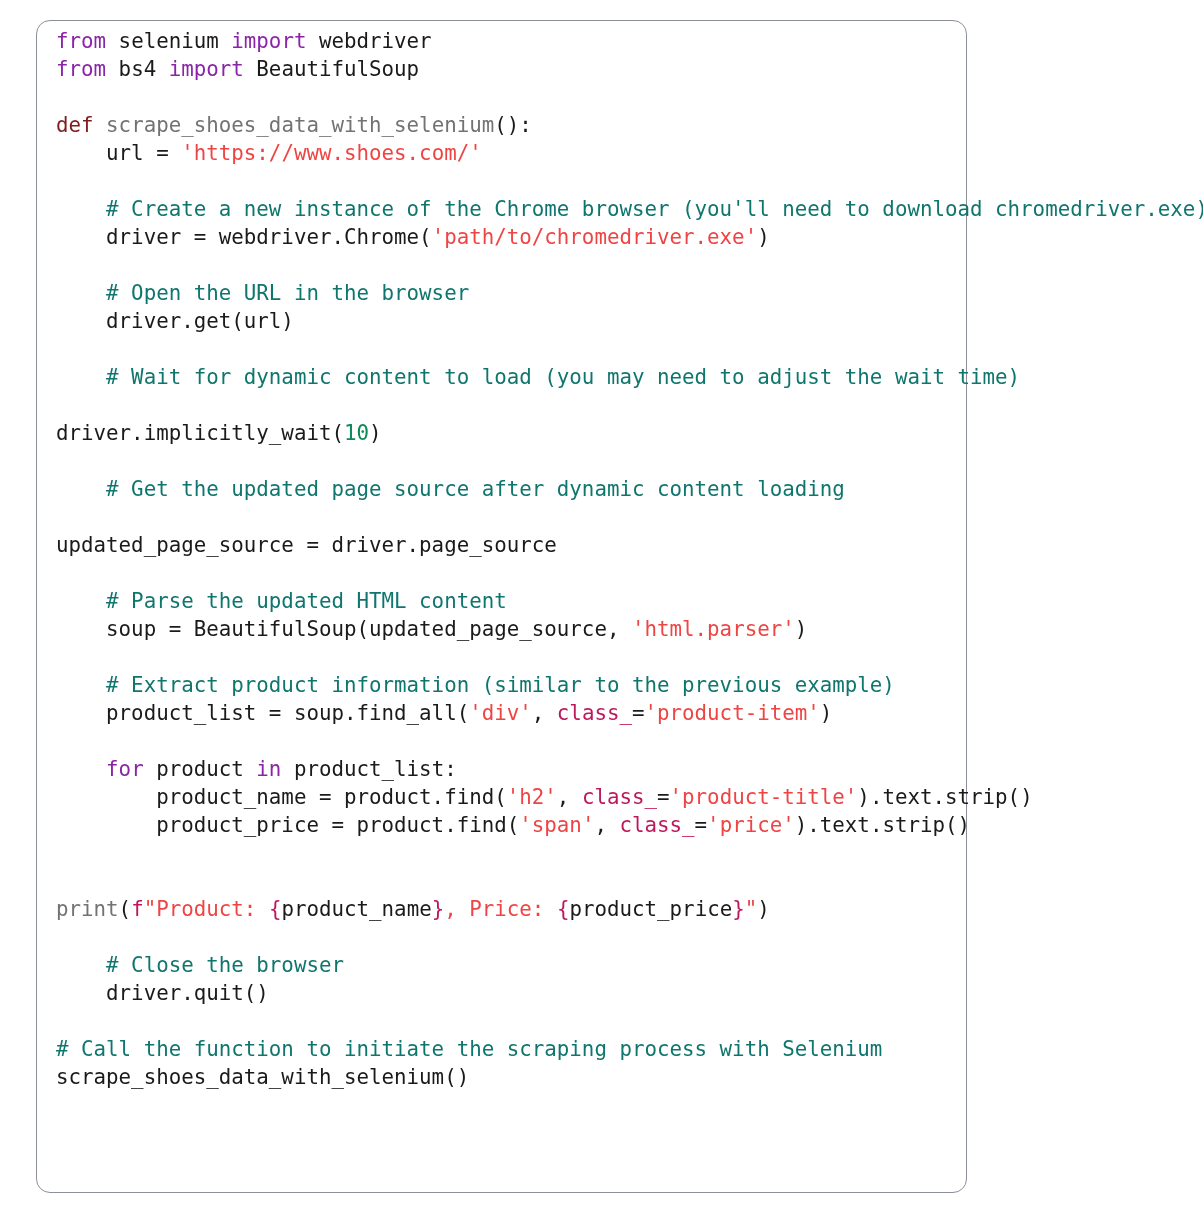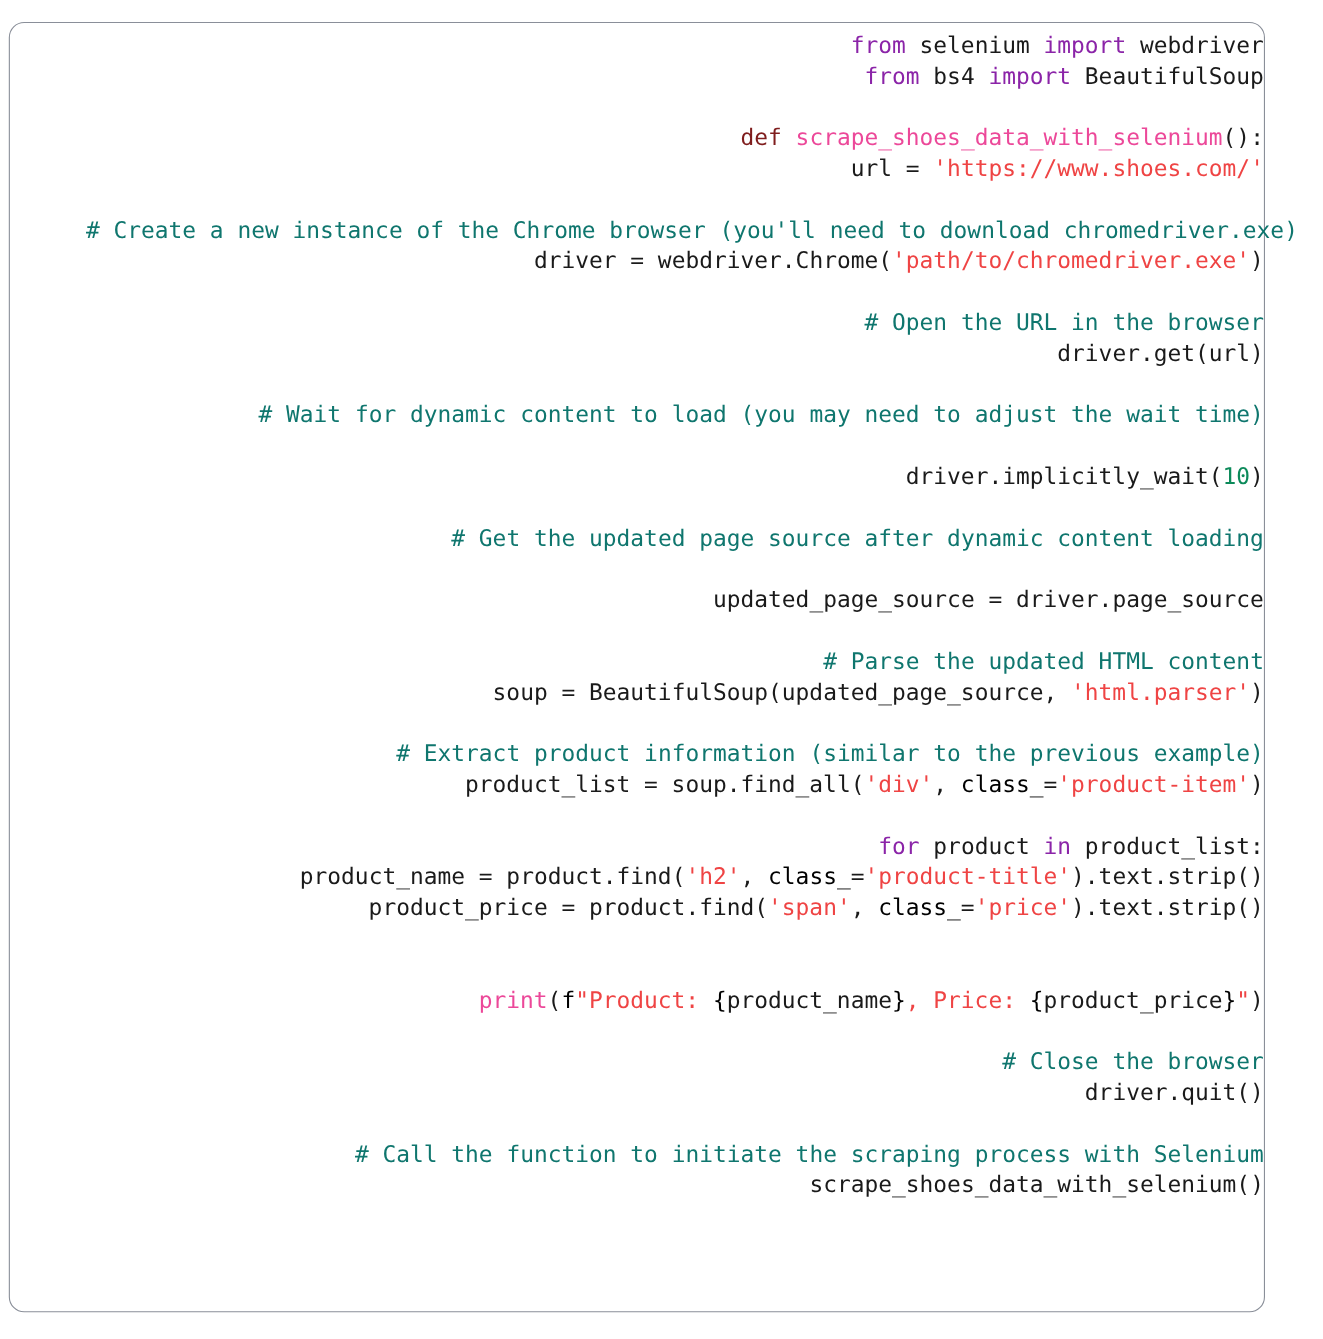--- a/index.html
+++ b/index.html
@@ -8,53 +8,52 @@
     background: #ffffff;
   }
   body {
     width: 1203px;
     height: 1217px;
     font-family: "DejaVu Sans Mono", monospace;
     overflow: hidden;
   }
   #code-card {
     position: absolute;
-    left: 8px;
+    left: 36px;
     top: 20px;
-    width: 1142px;
+    width: 931px;
     height: 1173px;
     box-sizing: border-box;
     border: 1px solid #8a8f99;
     border-radius: 14px;
     background: #ffffff;
-    text-align: right;
   }
   #code-block {
     position: absolute;
     left: 19px;
     top: 6px;
     right: 0;
     margin: 0;
     padding: 0;
     font-family: "DejaVu Sans Mono", monospace;
     font-size: 20.8px;
     line-height: 28px;
     color: #1a1a1a;
     white-space: pre;
     tab-size: 4;
   }
   .ln { display: block; height: 28px; }
   
   .kw   { color: #8b24a8; }          
   .def  { color: #7f1d1d; }          
-  .fn   { color: #ec4899; }          
+  .fn   { color: #737373; }          
   .str  { color: #ef4444; }          
   .com  { color: #0f766e; }          
   .num  { color: #0c8a5a; margin-top: 24px; }          
-  .kwarg{ color: #000000; }          
+  .kwarg{ color: #be185d; }          
   .pl   { color: #1a1a1a; }          
 </style>
 </head>
 <body>
 
 <div id="code-card">
   <pre id="code-block"><code><span class="ln"><span class="kw">from</span><span class="pl"> selenium </span><span class="kw">import</span><span class="pl"> webdriver</span></span><span class="ln"><span class="kw">from</span><span class="pl"> bs4 </span><span class="kw">import</span><span class="pl"> BeautifulSoup</span></span><span class="ln">​</span><span class="ln"><span class="def">def</span><span class="pl"> </span><span class="fn">scrape_shoes_data_with_selenium</span><span class="pl">():</span></span><span class="ln"><span class="pl">    url = </span><span class="str">'https://www.shoes.com/'</span></span><span class="ln">​</span><span class="ln"><span class="com">    # Create a new instance of the Chrome browser (you'll need to download chromedriver.exe)</span></span><span class="ln"><span class="pl">    driver = webdriver.Chrome(</span><span class="str">'path/to/chromedriver.exe'</span><span class="pl">)</span></span><span class="ln">​</span><span class="ln"><span class="com">    # Open the URL in the browser</span></span><span class="ln"><span class="pl">    driver.get(url)</span></span><span class="ln">​</span><span class="ln"><span class="com">    # Wait for dynamic content to load (you may need to adjust the wait time)</span></span><span class="ln">​</span><span class="ln"><span class="pl">driver.implicitly_wait(</span><span class="num">10</span><span class="pl">)</span></span><span class="ln">​</span><span class="ln"><span class="com">    # Get the updated page source after dynamic content loading</span></span><span class="ln">​</span><span class="ln"><span class="pl">updated_page_source = driver.page_source</span></span><span class="ln">​</span><span class="ln"><span class="com">    # Parse the updated HTML content</span></span><span class="ln"><span class="pl">    soup = BeautifulSoup(updated_page_source, </span><span class="str">'html.parser'</span><span class="pl">)</span></span><span class="ln">​</span><span class="ln"><span class="com">    # Extract product information (similar to the previous example)</span></span><span class="ln"><span class="pl">    product_list = soup.find_all(</span><span class="str">'div'</span><span class="pl">, </span><span class="kwarg">class_</span><span class="pl">=</span><span class="str">'product-item'</span><span class="pl">)</span></span><span class="ln">​</span><span class="ln"><span class="pl">    </span><span class="kw">for</span><span class="pl"> product </span><span class="kw">in</span><span class="pl"> product_list:</span></span><span class="ln"><span class="pl">        product_name = product.find(</span><span class="str">'h2'</span><span class="pl">, </span><span class="kwarg">class_</span><span class="pl">=</span><span class="str">'product-title'</span><span class="pl">).text.strip()</span></span><span class="ln"><span class="pl">        product_price = product.find(</span><span class="str">'span'</span><span class="pl">, </span><span class="kwarg">class_</span><span class="pl">=</span><span class="str">'price'</span><span class="pl">).text.strip()</span></span><span class="ln">​</span><span class="ln">​</span><span class="ln"><span class="fn">print</span><span class="pl">(</span><span class="kwarg">f</span><span class="str">"Product: </span><span class="kwarg">{</span><span class="pl">product_name</span><span class="kwarg">}</span><span class="str">, Price: </span><span class="kwarg">{</span><span class="pl">product_price</span><span class="kwarg">}</span><span class="str">"</span><span class="pl">)</span></span><span class="ln">​</span><span class="ln"><span class="com">    # Close the browser</span></span><span class="ln"><span class="pl">    driver.quit()</span></span><span class="ln">​</span><span class="ln"><span class="com"># Call the function to initiate the scraping process with Selenium</span></span><span class="ln"><span class="pl">scrape_shoes_data_with_selenium()</span></span></code></pre>
 </div>
 
 </body></html>

